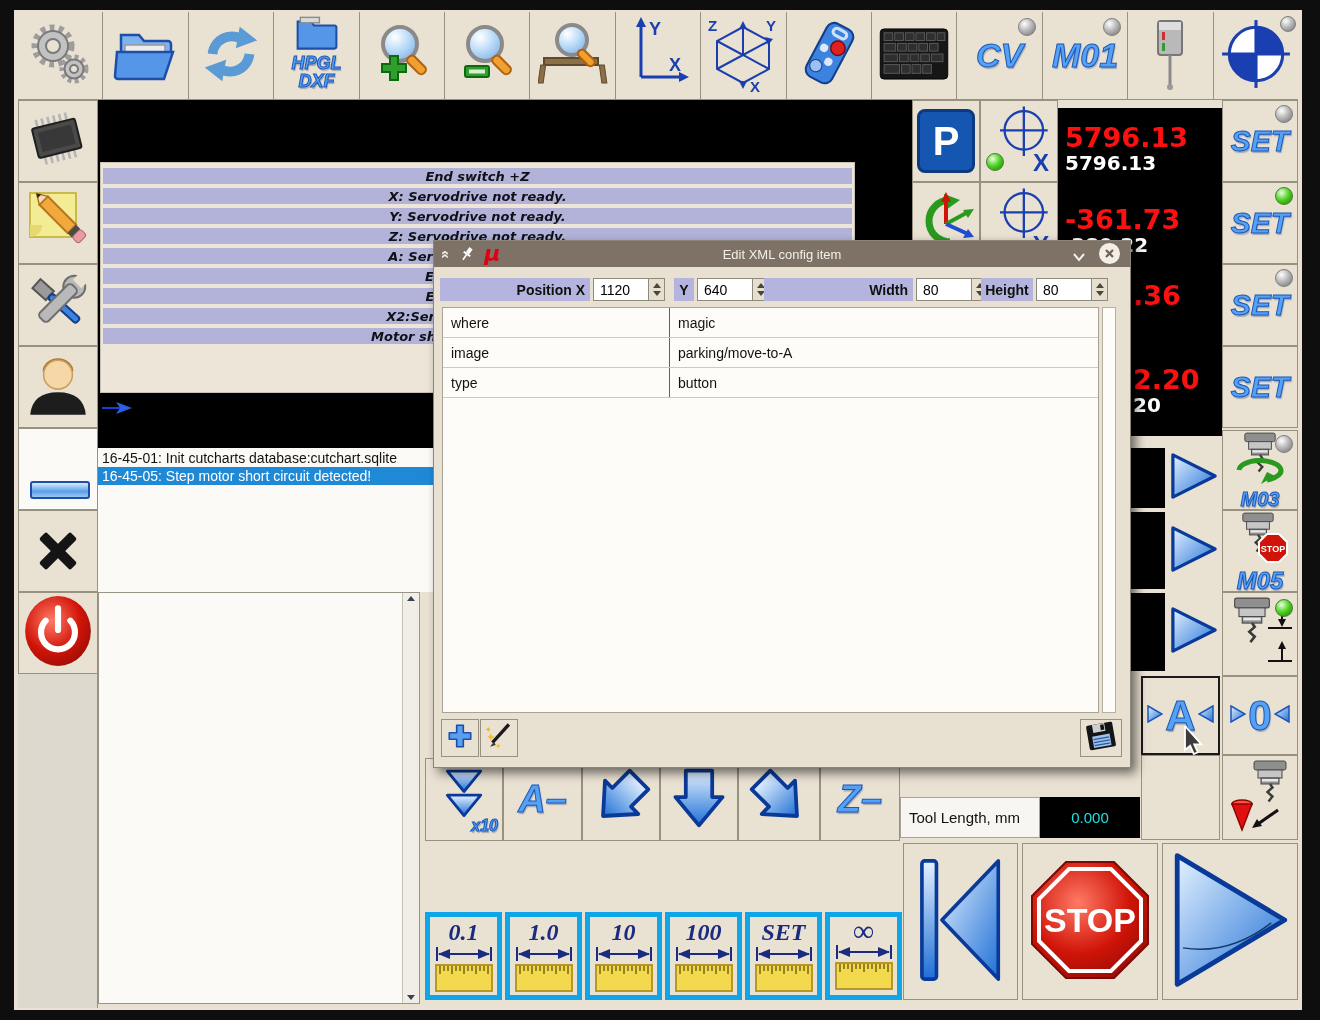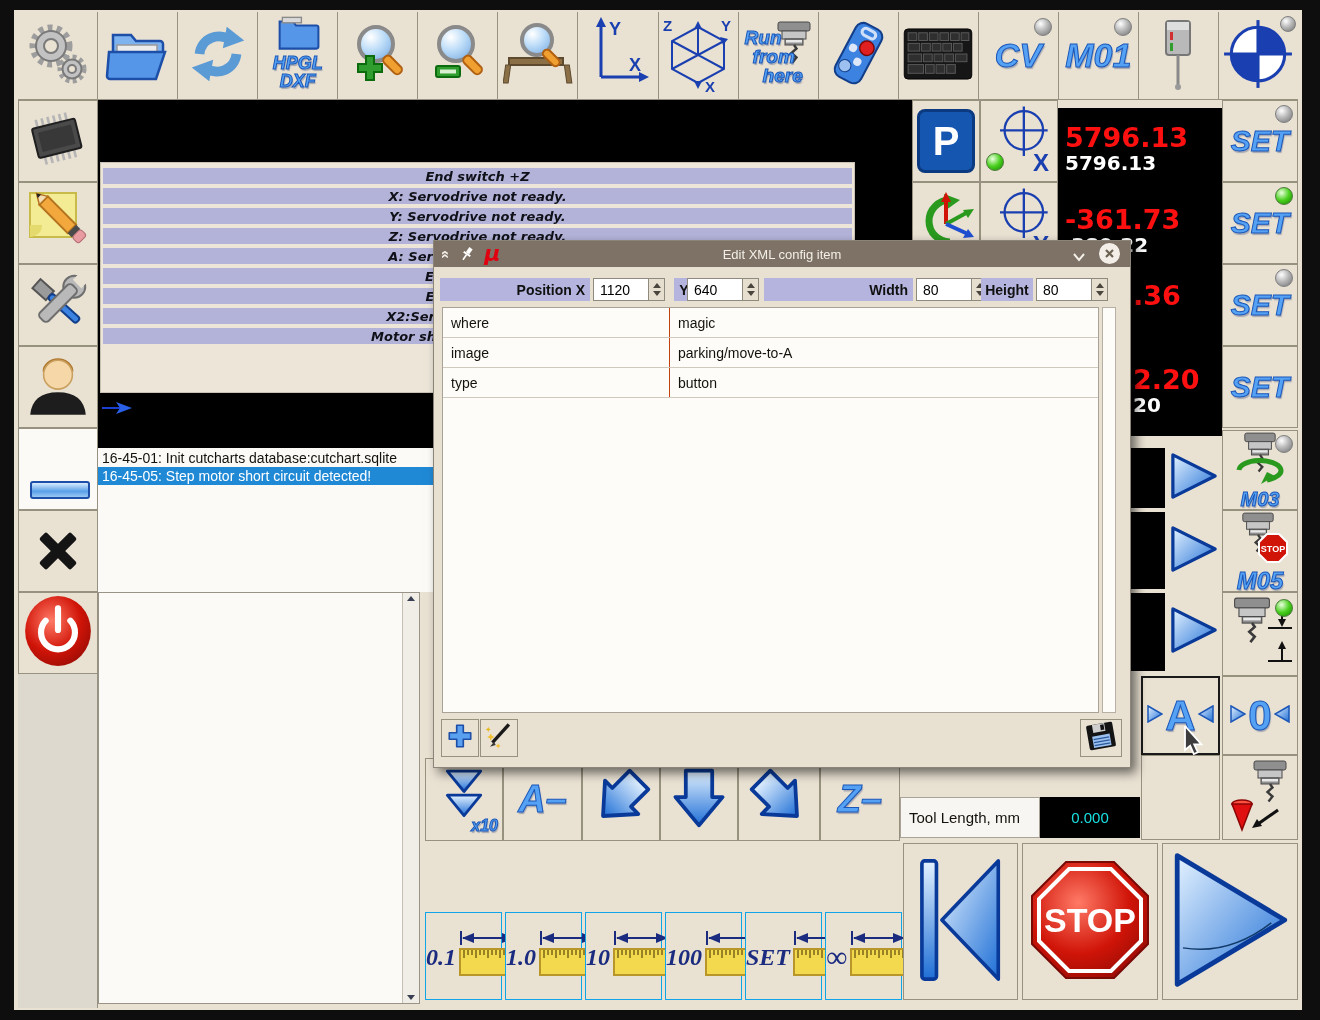--- a/index.html
+++ b/index.html
@@ -28,22 +28,22 @@
   .spinbtns{width:16px;height:23px;border:1px solid #8f8a7e;border-left:none;background:#e6dfd0;
      display:flex;flex-direction:column;align-items:center;justify-content:space-evenly;box-sizing:border-box;}
   .tri-up{width:0;height:0;border-left:4px solid transparent;border-right:4px solid transparent;
      border-bottom:5px solid #4a463e;}
   .tri-dn{width:0;height:0;border-left:4px solid transparent;border-right:4px solid transparent;
      border-top:5px solid #4a463e;}
   .tblrow{height:29px;display:flex;border-bottom:1px solid #cfcabd;background:#fdfcf8;}
   .tblkey{width:218px;border-right:1px solid #c2410c;display:flex;align-items:center;
      padding-left:8px;font-size:14px;color:#15120c;}
   .tblval{flex:1;display:flex;align-items:center;padding-left:8px;font-size:14px;color:#15120c;}
-  .stepcell{position:absolute;width:77px;height:88px;background:#e9e1d2;border:1px solid #0ea5e9;
-     box-sizing:border-box;display:flex;flex-direction:row;align-items:center;}
+  .stepcell{position:absolute;width:77px;height:88px;background:#e9e1d2;border:5px solid #0ea5e9;
+     box-sizing:border-box;display:flex;flex-direction:column;align-items:center;}
   .steplabel{font:bold italic 24px "Liberation Serif",serif;color:#1b2c80;line-height:26px;margin-top:2px;}
   .xbar{position:absolute;left:50%;top:50%;width:44px;height:10px;background:#141414;border-radius:2px;}
   .dlg-btn{position:absolute;width:36px;height:36px;background:#e9e1d2;border:1px solid #97927f;
      display:flex;align-items:center;justify-content:center;}
   .chev{color:#f3efe8;font-weight:bold;}
 </style>
 </head>
 <body>
 
 <div id="win">
@@ -183,32 +183,20 @@
           <polygon points="37,6 33,14 41,14" fill="#1a3fb0"></polygon>
           <polygon points="67,24 59,22 62,30" fill="#1a3fb0"></polygon>
           <polygon points="37,74 33,66 41,66" fill="#1a3fb0"></polygon>
           <text x="2" y="16" fill="#1a3fb0" font-size="15" font-weight="bold" font-family="Liberation Sans">Z</text>
           <text x="60" y="16" fill="#1a3fb0" font-size="15" font-weight="bold" font-family="Liberation Sans">Y</text>
           <text x="44" y="77" fill="#1a3fb0" font-size="15" font-weight="bold" font-family="Liberation Sans">X</text>
         </svg>
       </span>
     </div>
 
-    <div class="tb-cell" style="position:relative;">
-      <span style="position:absolute;right:4px;top:4px;">
-        <svg width="40" height="56" viewBox="0 0 40 46">
-            <use href="#spindle"></use>
-          </svg>
-      </span>
-      <div class="blue-txt" style="position:absolute;left:6px;top:16px;font-size:19px;line-height:19px;text-align:left;">
-        <div>Run</div>
-        <div style="margin-left:8px;">from</div>
-        <div style="margin-left:18px;">here</div>
-      </div>
-    </div>
 
     <div class="tb-cell">
       <span>
         <svg width="64" height="70" viewBox="0 0 56 68">
           <g transform="rotate(28 28 34)">
             <rect x="14" y="4" width="28" height="58" rx="8" fill="#3c82e0" stroke="#123e8a" stroke-width="2"></rect>
             <rect x="21" y="8" width="14" height="7" rx="3.5" fill="none" stroke="#cfe0f8" stroke-width="3"></rect>
             <circle cx="33" cy="25" r="7" fill="#e02020" stroke="#7a0a0a" stroke-width="1.5"></circle>
             <circle cx="21" cy="31" r="4" fill="#dce8fa"></circle>
             <circle cx="31" cy="41" r="4" fill="#dce8fa"></circle>
@@ -878,21 +866,21 @@
     <div class="spinwrap" style="left:159px;top:37px;">
       <input value="1120" style="">
       <div class="spinbtns">
           <span class="tri-up"></span>
           <span class="tri-dn"></span>
         </div>
     </div>
     <div class="lav abs" style="left:240px;top:37px;width:20px;height:23px;justify-content:center;padding:0;">
         <span>Y</span>
       </div>
-    <div class="spinwrap" style="left:253px;top:37px;align-items:flex-end;">
+    <div class="spinwrap" style="left:263px;top:37px;align-items:flex-end;">
       <input value="640" style="">
       <div class="spinbtns">
           <span class="tri-up"></span>
           <span class="tri-dn"></span>
         </div>
     </div>
     <div class="lav abs" style="left:330px;top:37px;width:149px;height:23px;">
         <span>Width</span>
       </div>
     <div class="spinwrap" style="left:482px;top:37px;">

